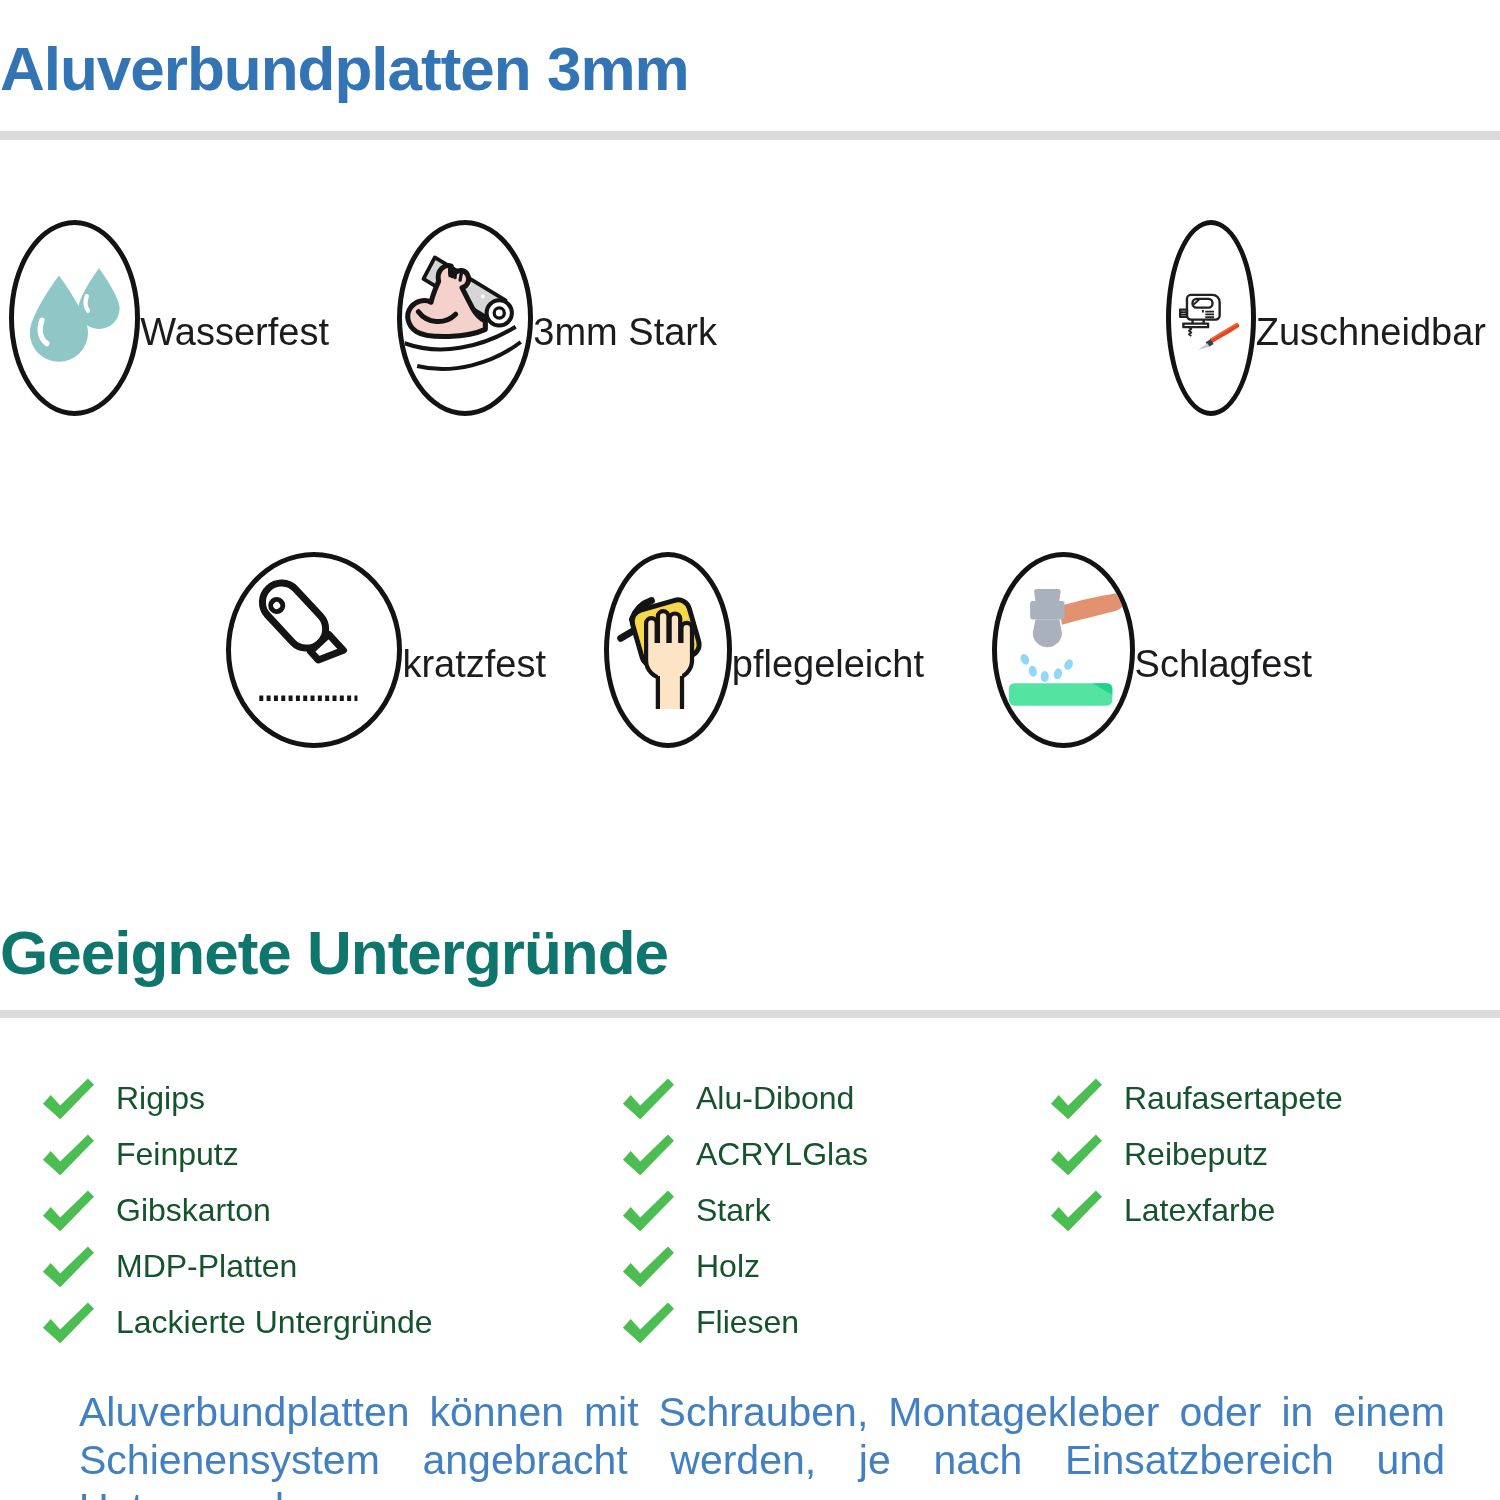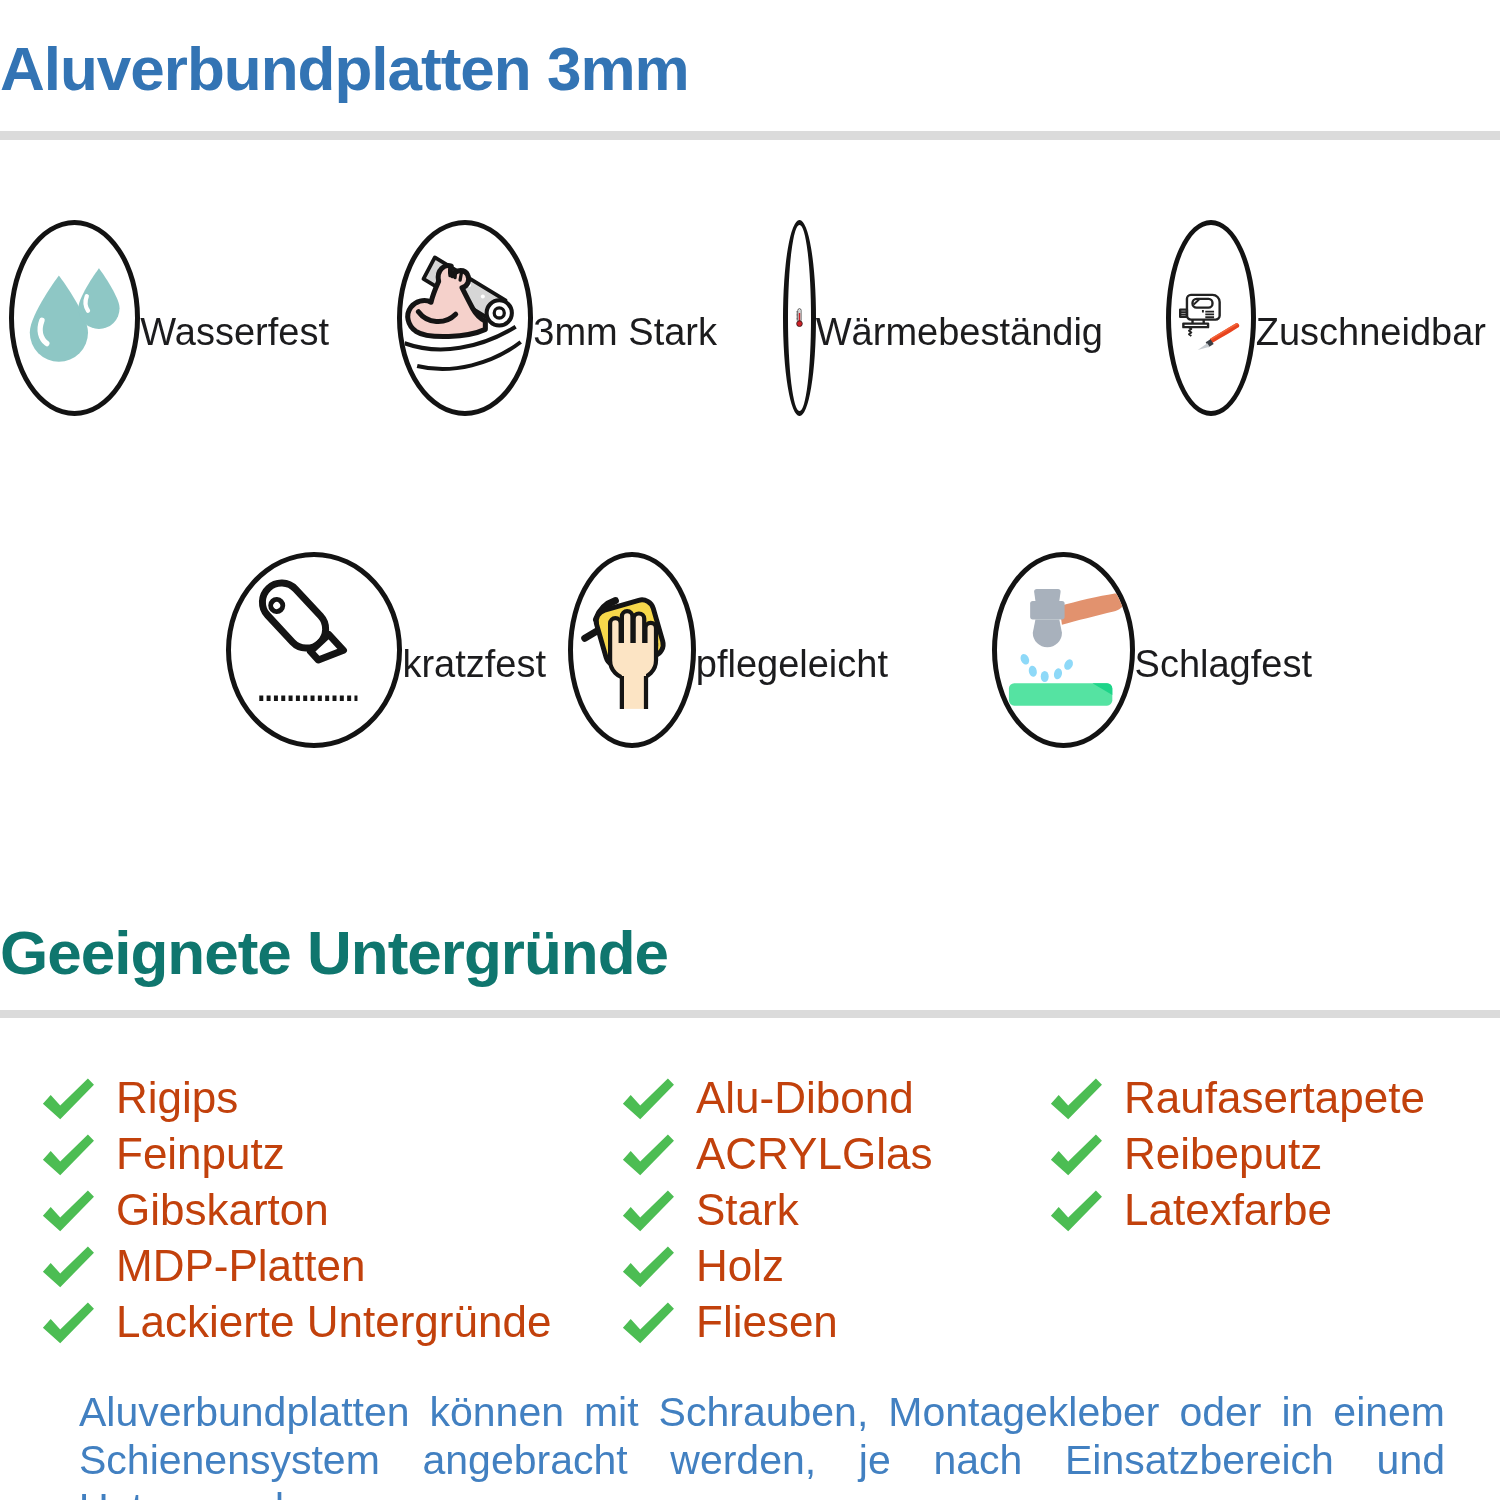--- a/index.html
+++ b/index.html
@@ -17,21 +17,21 @@
   .feature{position:absolute;width:320px;display:flex;flex-direction:row;align-items:center;}
   .r1{top:220px;}
   .r2{top:552px;}
   .circle{width:196px;height:196px;box-sizing:border-box;border:5px solid #131313;border-radius:50%;background:#fff;overflow:hidden;}
   .circle svg{display:block;width:100%;height:100%;}
   .flabel{margin-top:28px;font-size:38px;color:#1C1C1E;white-space:nowrap;}
 
   .col{position:absolute;top:1070px;display:flex;flex-direction:column;}
   .crow{height:56px;display:flex;align-items:center;gap:20px;}
   .check{width:56px;height:45px;flex:0 0 auto;}
-  .ctext{font-size:44px;color:#c2410c;white-space:nowrap;}
+  .ctext{font-size:32px;color:#14532d;white-space:nowrap;}
 
   .footer{position:absolute;left:55px;top:1388px;width:1390px;color:#4280C1;font-size:41px;line-height:48px;}
   .fline{text-align:justify;text-align-last:justify;white-space:nowrap;display:flex;justify-content:space-between;margin-left:24px;}
   .fline{white-space:normal;display:block;}
 </style>
 </head>
 <body>
 
 <div class="canvas">
 
@@ -62,32 +62,20 @@
         <path d="M2,70 C30,80 62,74 90,57" stroke="#141414" stroke-width="3.2" fill="none"></path>
         <path d="M12,88 C40,95 72,86 94,69" stroke="#141414" stroke-width="3.2" fill="none"></path>
         <path d="M29,21 C27,12 34,7 39,9 C38,12 38,15 40,16.5 C43,11 50,11.5 52,16 C54,20 52,25 47.5,26 C50,31 53,37 56,42.5 C58.5,47 62,50.5 66,52.5 L66,59 C52,65.5 21,67 11,60.5 C4.5,56 2.5,47.5 7,41.5 C10.5,37 17.5,34.5 23,37.5 C24.5,31 27,25.5 29,21 Z" fill="#F5D1CB" stroke="#141414" stroke-width="4" stroke-linejoin="round"></path>
         <path d="M38,10 L38,16.5 M42.5,12.5 L42,18 M47,14.5 L46,20" stroke="#141414" stroke-width="2.6" stroke-linecap="round"></path>
         <path d="M13,45 C20,54.5 34,55.5 42.5,47" stroke="#141414" stroke-width="4" fill="none" stroke-linecap="round"></path>
       </svg>
     </div>
     <div class="flabel">3mm Stark</div>
   </div>
 
-  <div class="feature r1" style="left:783px">
-    <div class="circle">
-      <svg viewBox="0 0 100 100">
-        <path d="M37,22 h6 M37,28 h6 M37,34 h6 M37,40 h6 M37,46 h6 M37,52 h6 M37,58 h6" stroke="#141414" stroke-width="2.6"></path>
-        <rect x="43.5" y="9" width="14" height="57" rx="7" fill="#fff" stroke="#141414" stroke-width="3"></rect>
-        <rect x="47.5" y="13" width="6" height="17" rx="3" fill="#D9D9D9"></rect>
-        <rect x="47.5" y="28" width="6" height="40" fill="#CD2027"></rect>
-        <circle cx="50.5" cy="75" r="12.5" fill="#CD2027" stroke="#141414" stroke-width="3"></circle>
-      </svg>
-    </div>
-    <div class="flabel">Wärmebeständig</div>
-  </div>
 
   <div class="feature r1" style="left:1166px">
     <div class="circle">
       <svg viewBox="0 0 100 100">
         <g fill="none" stroke="#222" stroke-width="3" stroke-linejoin="round">
           <path d="M25,21 h27 a9,9 0 0 1 9,9 v17 a5,5 0 0 1 -5,5 H25 a5,5 0 0 1 -5,-5 V26 a5,5 0 0 1 5,-5 Z"></path>
           <rect x="27" y="26" width="25" height="11" rx="5"></rect>
           <path d="M28.5,33 L35.5,26.5" stroke-width="2.4"></path>
           <path d="M40,40 v3" stroke-width="2.4"></path>
           <rect x="11.5" y="39.5" width="8.5" height="9"></rect>
@@ -113,21 +101,21 @@
           <rect x="26" y="2" width="23" height="45" rx="11.5" stroke-width="4.2"></rect>
           <circle cx="34" cy="13" r="3.6" stroke-width="3" fill="none"></circle>
           <path d="M30,47 h15 v13 l-15,-6 Z" stroke-width="4.2" stroke-linejoin="round"></path>
         </g>
         <line x1="17" y1="79" x2="76" y2="79" stroke="#141414" stroke-width="3.4" stroke-dasharray="2.4 2"></line>
       </svg>
     </div>
     <div class="flabel">kratzfest</div>
   </div>
 
-  <div class="feature r2" style="left:568px">
+  <div class="feature r2" style="left:604px">
     <div class="circle">
       <svg viewBox="0 0 100 100">
         <path d="M20,24 A26,26 0 0 1 36,8" stroke="#141414" stroke-width="6" fill="none" stroke-linecap="round"></path>
         <path d="M10,40 l10,-6" stroke="#141414" stroke-width="6" stroke-linecap="round"></path>
         <rect x="23" y="11" width="50" height="49" rx="10" transform="rotate(-16 48 35)" fill="#F7D84B" stroke="#141414" stroke-width="4.2"></rect>
         <g fill="#FCE4C4" stroke="#141414" stroke-width="3.6" stroke-linejoin="round">
           <rect x="31.5" y="23" width="9" height="28" rx="4.5"></rect>
           <rect x="41.5" y="17" width="9" height="34" rx="4.5"></rect>
           <rect x="51.5" y="19" width="9" height="32" rx="4.5"></rect>
           <rect x="61.5" y="27" width="9" height="24" rx="4.5"></rect>

